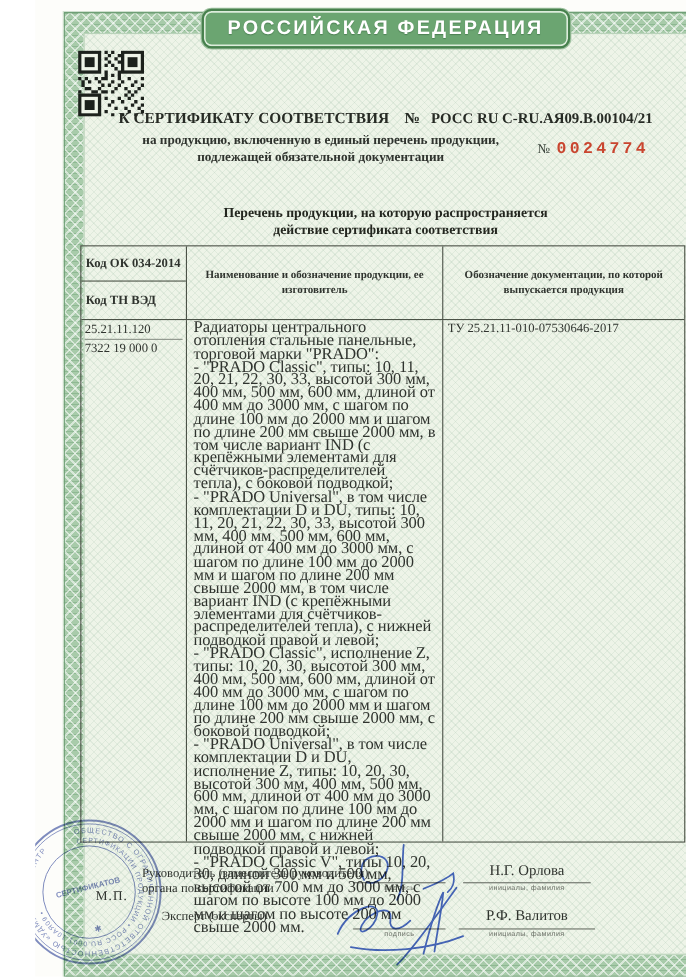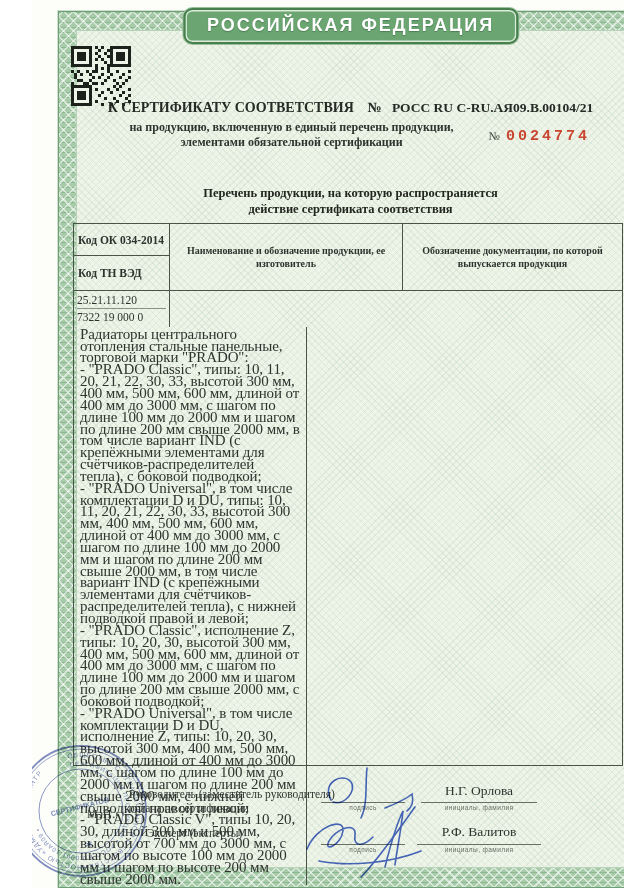--- a/index.html
+++ b/index.html
@@ -43,21 +43,21 @@
   .blank .no{font-size:12px;color:#3c443c;margin-right:6px;}
   .blank .digits{font-family:"Liberation Mono","DejaVu Sans Mono",monospace;font-size:15px;font-weight:bold;
        color:#c9452f;letter-spacing:3px;}
   .head2a{top:155px;font-weight:bold;font-size:12.5px;color:#23261f;}
   .head2b{top:171px;font-weight:bold;font-size:12.5px;color:#23261f;}
 
   
   .tbl{left:-4px;top:192px;width:548px;border:1px solid #4b5247;background:transparent;z-index:2;}
   .trow{display:flex;}
   .thead{height:66px;border-bottom:1px solid #4b5247;}
-  .tbody{height:474px;flex-direction:column;}
+  .tbody{height:474px;}
   .c1{width:96px;border-right:1px solid #4b5247;box-sizing:border-box;}
   .c2{width:233px;border-right:1px solid #4b5247;box-sizing:border-box;}
   .c3{flex:1;box-sizing:border-box;}
   .h1a{height:32px;border-bottom:1px solid #4b5247;box-sizing:border-box;display:flex;align-items:center;padding:0 4px;
        font-weight:bold;font-size:11.5px;}
   .h1b{height:33px;display:flex;align-items:center;padding:0 4px;font-weight:bold;font-size:11.5px;}
   .hcell{display:flex;align-items:center;justify-content:center;height:100%;text-align:center;
        font-weight:bold;font-size:10px;padding:0 14px;line-height:1.35;}
   .codes{padding:2px 3px;font-size:11.5px;line-height:1.25;}
   .codes .ok{border-bottom:1px solid #8a9288;padding-bottom:1px;}
@@ -109,21 +109,21 @@
           <path d="M24 0h3v3h-3z M30 0h3v3h-3z M27 3h3v3h-3z M36 3h3v3h-3z M24 6h3v3h-3z M33 6h3v3h-3z M27 9h3v3h-3z M36 9h3v3h-3z M24 12h3v3h-3z M30 12h3v3h-3z M33 15h3v3h-3z M24 18h3v3h-3z M36 18h3v3h-3z M24 21h3v3h-3z M30 21h3v3h-3z M36 21h3v3h-3z M21 24h3v3h-3z M21 30h3v3h-3z M21 36h3v3h-3z M0 24h3v3h-3z M6 24h3v3h-3z M15 24h3v3h-3z M3 27h3v3h-3z M9 27h3v3h-3z M18 27h3v3h-3z M3 30h3v3h-3z M6 33h3v3h-3z M9 33h3v3h-3z M18 33h3v3h-3z M0 36h3v3h-3z M12 36h3v3h-3z M15 36h3v3h-3z M24 24h3v3h-3z M36 24h3v3h-3z M45 24h3v3h-3z M57 24h3v3h-3z M30 27h3v3h-3z M39 27h3v3h-3z M51 27h3v3h-3z M27 30h3v3h-3z M36 30h3v3h-3z M48 30h3v3h-3z M57 30h3v3h-3z M33 33h3v3h-3z M42 33h3v3h-3z M54 33h3v3h-3z M24 36h3v3h-3z M30 36h3v3h-3z M45 36h3v3h-3z M51 36h3v3h-3z M42 39h3v3h-3z M48 39h3v3h-3z M24 42h3v3h-3z M36 42h3v3h-3z M45 42h3v3h-3z M57 42h3v3h-3z M30 45h3v3h-3z M39 45h3v3h-3z M51 45h3v3h-3z M27 48h3v3h-3z M48 48h3v3h-3z M57 48h3v3h-3z M33 51h3v3h-3z M42 51h3v3h-3z M54 51h3v3h-3z M24 54h3v3h-3z M45 54h3v3h-3z M57 54h3v3h-3z M30 57h3v3h-3z M39 57h3v3h-3z M51 57h3v3h-3z"></path>
         </g>
       </svg>
 
 
       <div class="abs ctr certline">
         <span>К СЕРТИФИКАТУ СООТВЕТСТВИЯ</span><span class="no">№</span><span class="num">РОСС RU C-RU.АЯ09.В.00104/21</span>
       </div>
 
       <div class="abs ctr scope1">на продукцию, включенную в единый перечень продукции,</div>
-      <div class="abs ctr scope2">элементами обязательной сертификации</div>
+      <div class="abs ctr scope2">подлежащей обязательной документации</div>
 
       <div class="abs blank">
         <span class="no">№</span><span class="digits">0024774</span>
       </div>
 
       <div class="abs ctr head2a">Перечень продукции, на которую распространяется</div>
       <div class="abs ctr head2b">действие сертификата соответствия</div>
 
       <div class="abs tbl">
         <div class="trow thead">

